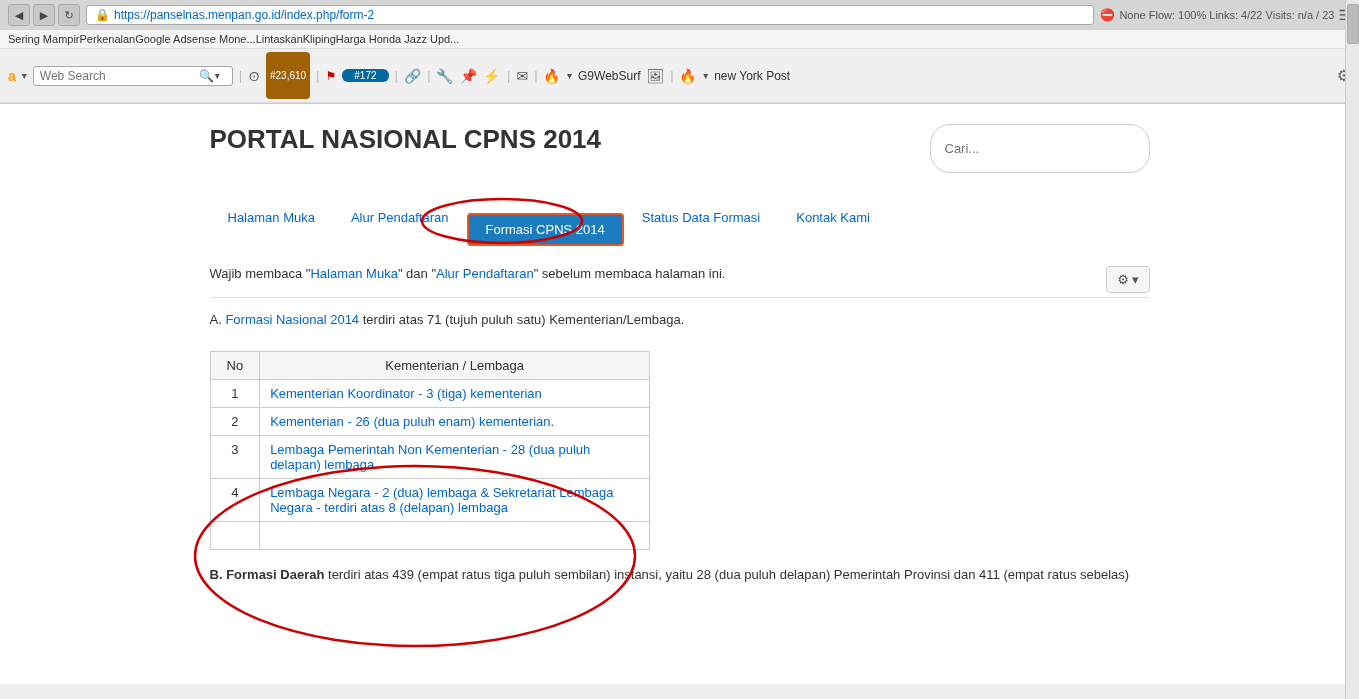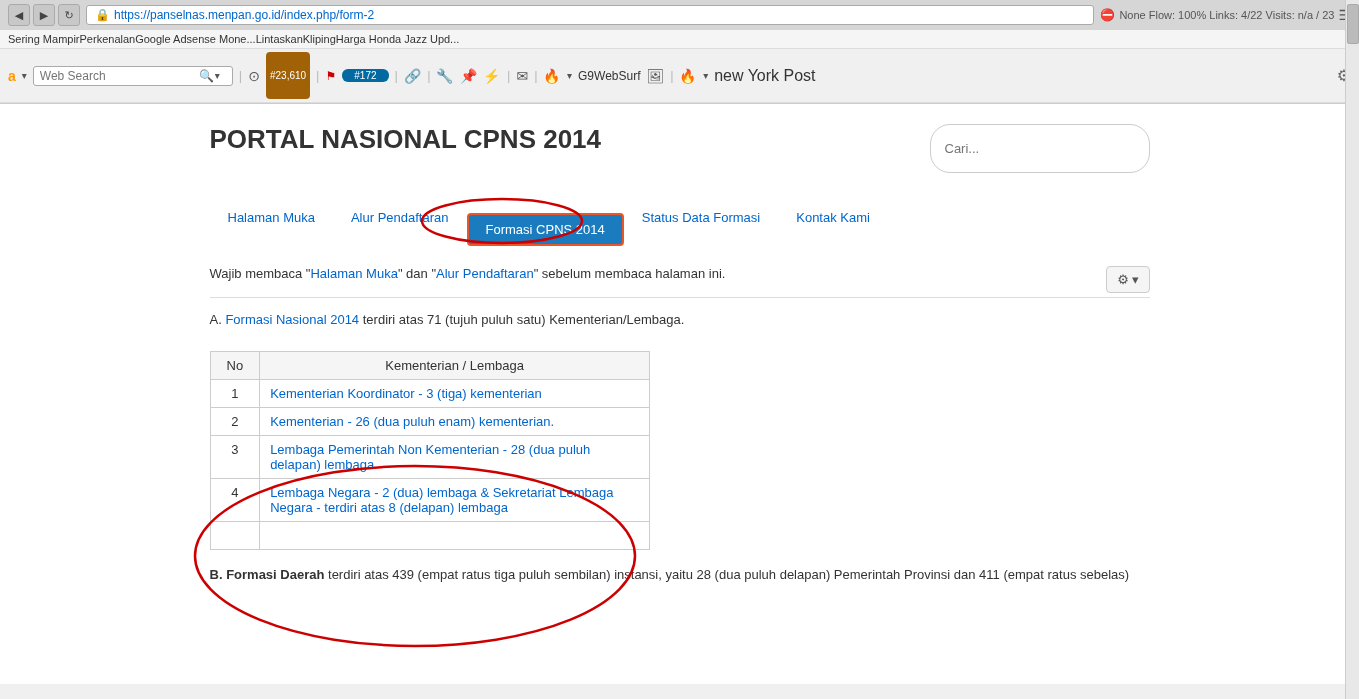--- a/index.html
+++ b/index.html
@@ -128,21 +128,21 @@
     <span style="color:#bbb;">|</span>
     <span style="font-size:14px; cursor:pointer; color:#555;">✉</span>
     <span style="color:#bbb;">|</span>
     <span style="font-size:14px; cursor:pointer; color:#cc4400;">🔥</span>
     <span style="font-size:10px; color:#555; cursor:pointer;">▾</span>
     <span style="font-size:12px; color:#333; cursor:pointer;">G9WebSurf</span>
     <span style="font-size:14px; cursor:pointer; color:#555;">🖼</span>
     <span style="color:#bbb;">|</span>
     <span style="font-size:14px; cursor:pointer; color:#cc4400;">🔥</span>
     <span style="font-size:10px; color:#555; cursor:pointer;">▾</span>
-    <span style="font-size:16px; color:#333; cursor:pointer;">new York Post</span>
+    <span style="font-size:12px; color:#333; cursor:pointer;">new York Post</span>
 
     <span class="toolbar-spacer"></span>
     <span class="settings-gear">⚙</span>
   </div>
 </div>
 
 <div class="page-wrapper">
   <div class="page-content">
 
     

